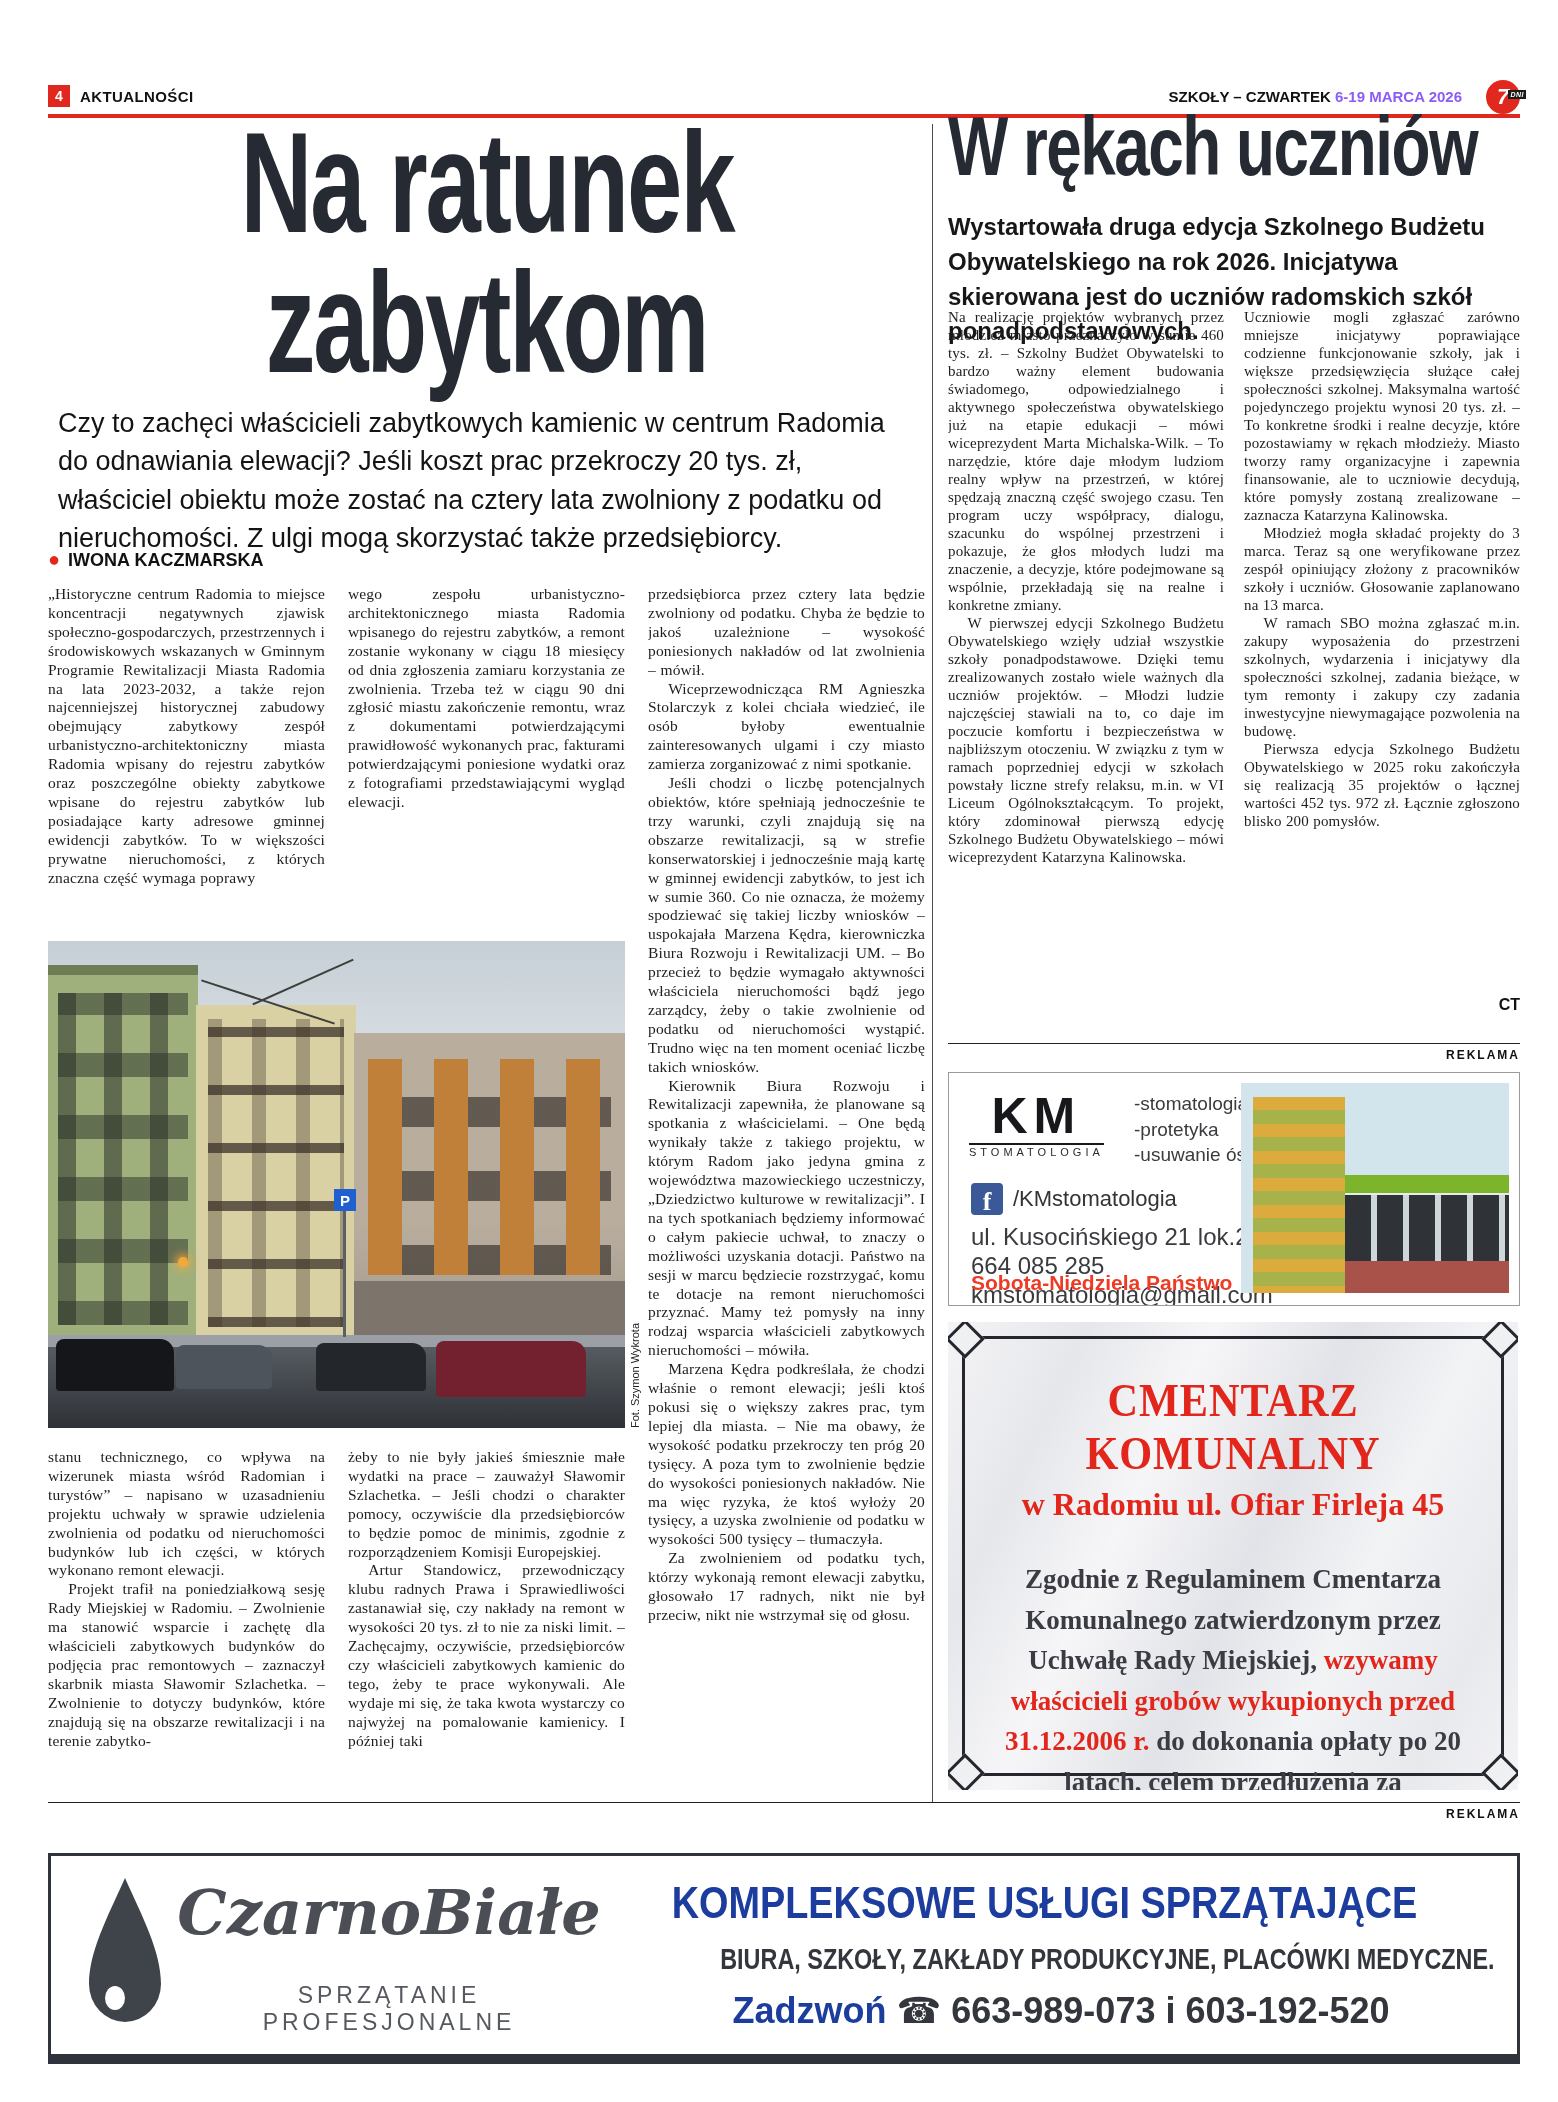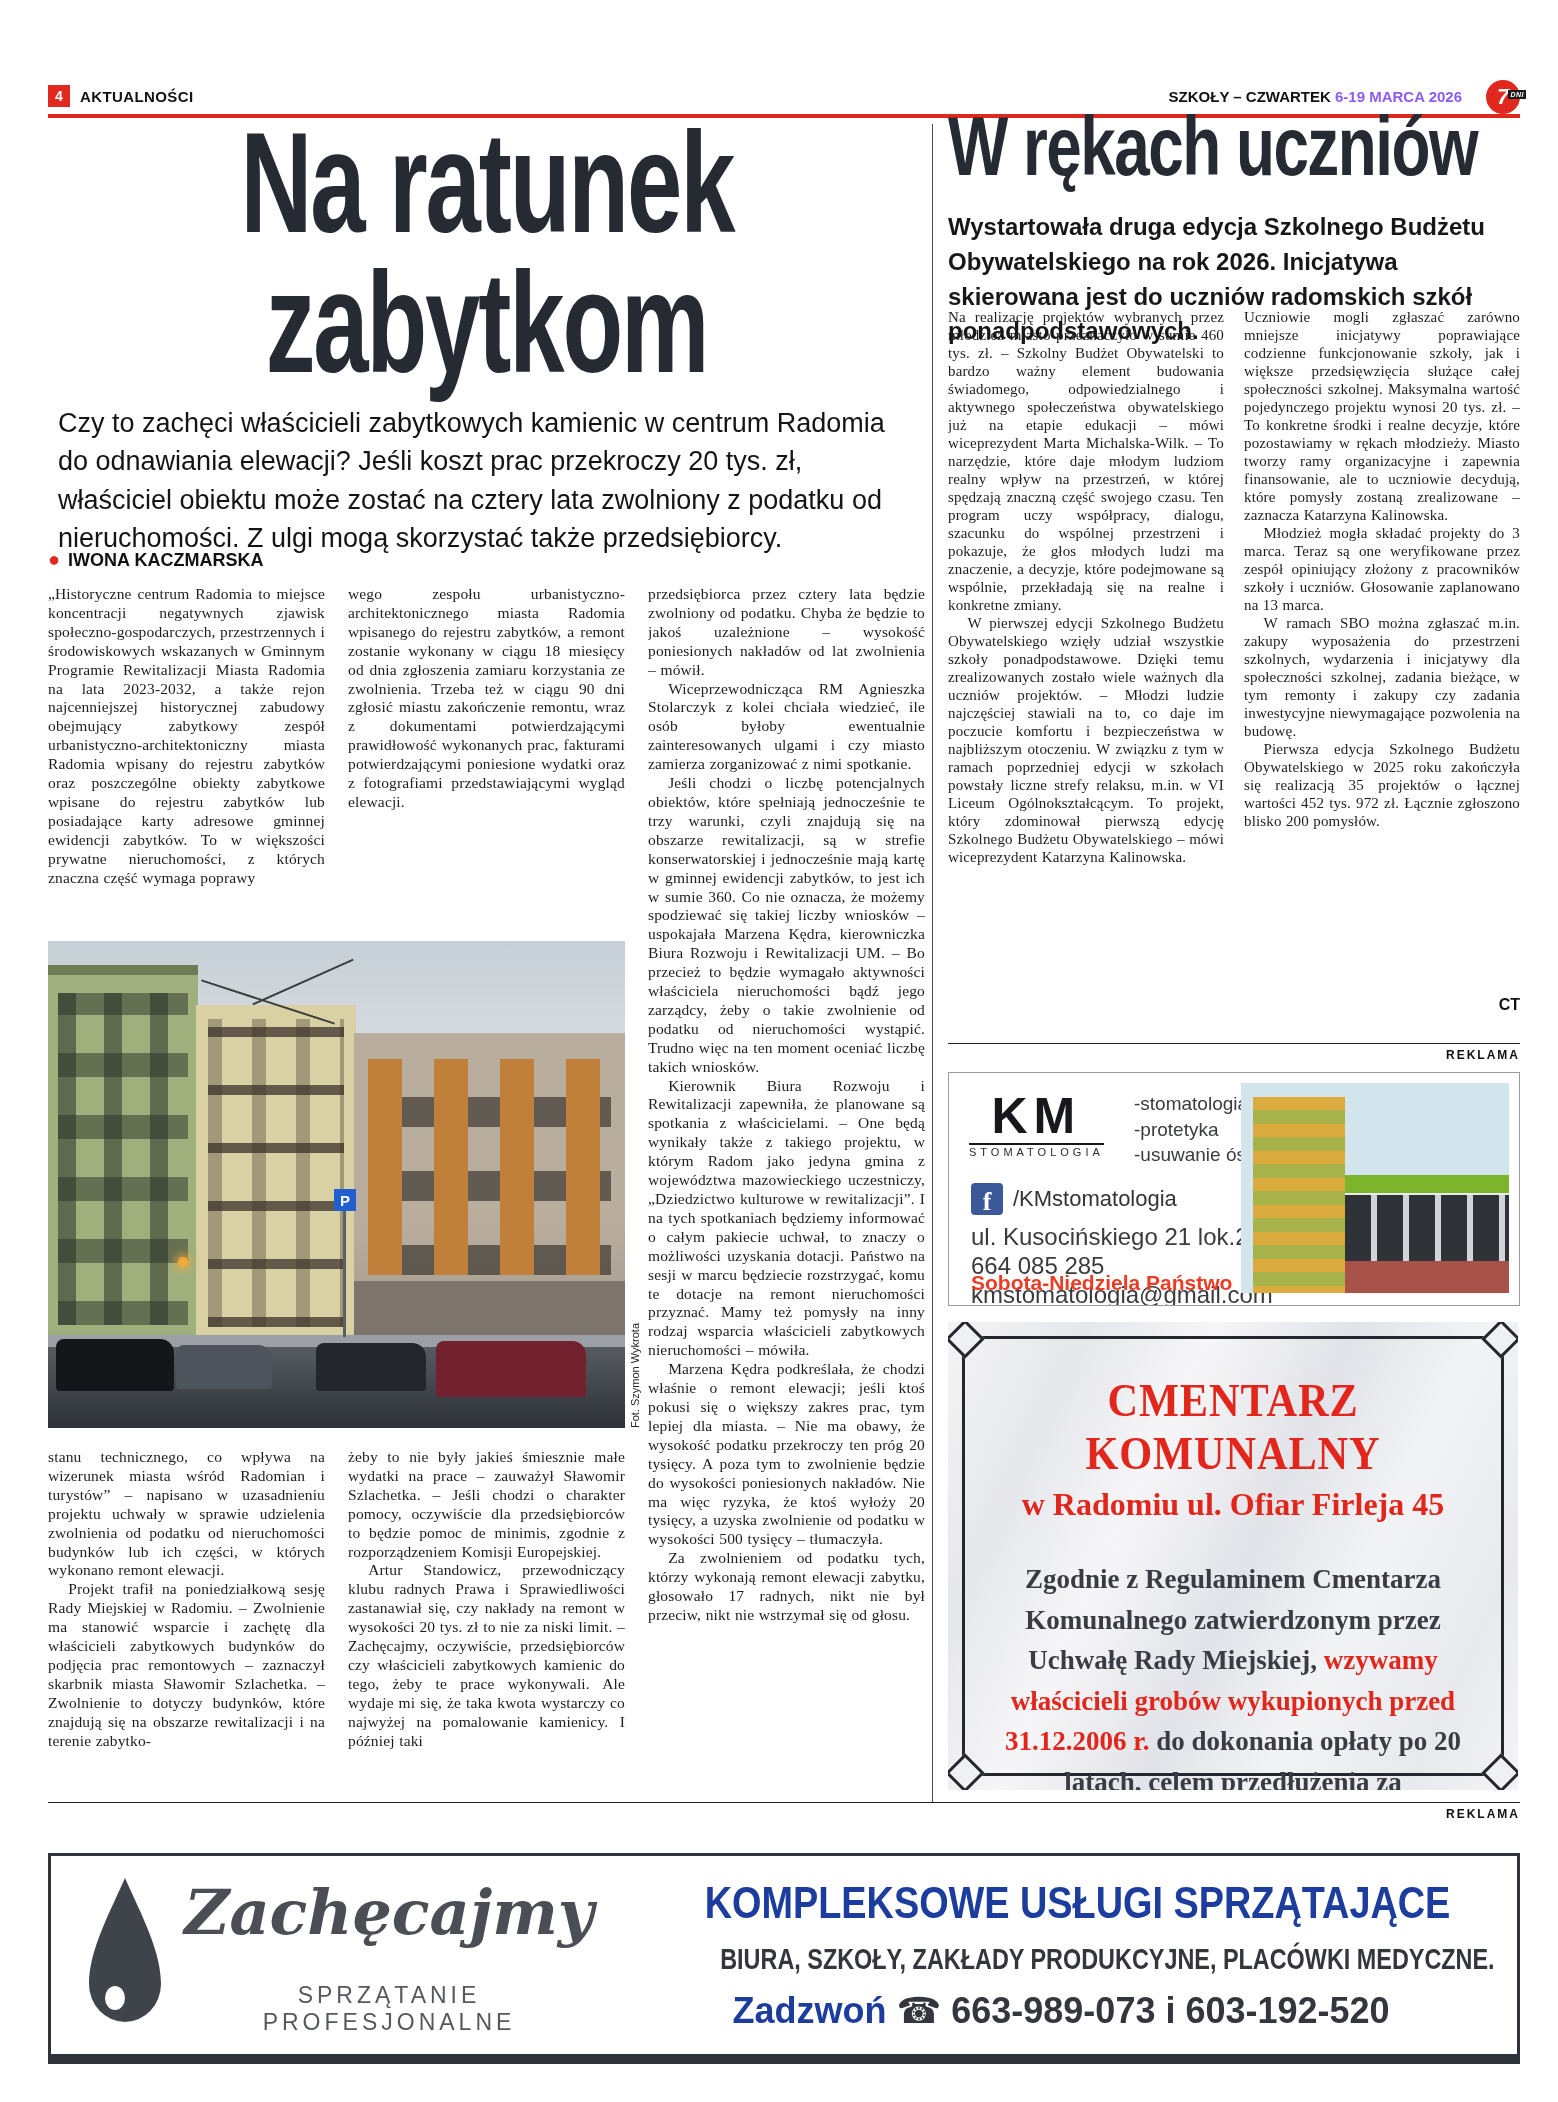--- a/index.html
+++ b/index.html
@@ -109,21 +109,21 @@
   .cem-sub{margin-top:6px;font-size:32px;font-weight:bold;color:#e2261c;}
   .cem-body{margin:36px 52px 0 52px;font-size:27px;font-weight:bold;color:#3b3b44;line-height:1.5;}
   .cem-body .red{color:#e2261c;}
   
   .clean{position:absolute;left:48px;top:1853px;width:1466px;height:198px;background:#fff;
          border:3px solid #2f333b;border-bottom:10px solid #2f333b;overflow:hidden;}
   .drop{position:absolute;left:26px;top:18px;}
   .cb-name{position:absolute;left:118px;top:26px;width:440px;text-align:center;font-family:"DejaVu Serif",serif;
            font-style:italic;font-weight:bold;font-size:62px;color:#4b4f55;line-height:1;}
   .cb-sub{position:absolute;left:118px;top:126px;width:440px;text-align:center;font-size:23px;letter-spacing:4px;color:#55595f;}
-  .cl-title{position:absolute;left:560px;top:22px;width:900px;text-align:right;font-size:44px;font-weight:bold;
+  .cl-title{position:absolute;left:560px;top:22px;width:900px;text-align:left;font-size:44px;font-weight:bold;
             color:#1c3d9e;white-space:nowrap;}
   .cl-title .in{display:inline-block;transform:scaleX(.86);transform-origin:center;}
   .cl-line2{position:absolute;left:560px;top:86px;width:900px;text-align:center;font-size:30px;font-weight:bold;
             color:#33363c;white-space:nowrap;}
   .cl-line2 .in{display:inline-block;transform:scaleX(.78);transform-origin:center;}
   .cl-call{position:absolute;left:560px;top:134px;width:900px;text-align:center;font-size:36px;font-weight:bold;
            color:#33363c;white-space:nowrap;}
   .cl-call .navy{color:#1c3d9e;}
   .cl-call .ph-ic{font-weight:normal;}
 </style>
@@ -262,21 +262,21 @@
   <div class="thinline-f"></div>
   <div class="reklama2">REKLAMA</div>
 
   <div class="clean">
     <div class="drop">
       <svg width="92" height="152" viewBox="0 0 92 152">
         <path d="M48 4 C30 44 12 78 12 110 a36 38 0 0 0 72 0 C84 78 66 44 48 4 Z" fill="#3f434a"></path>
         <ellipse cx="38" cy="124" rx="10" ry="12" fill="#ffffff"></ellipse>
       </svg>
     </div>
-    <div class="cb-name">Zachęcajmy</div>
+    <div class="cb-name">CzarnoBiałe</div>
     <div class="cb-sub">SPRZĄTANIE PROFESJONALNE</div>
     <div class="cl-title"><span class="in">KOMPLEKSOWE USŁUGI SPRZĄTAJĄCE</span></div>
     <div class="cl-line2"><span class="in">BIURA, SZKOŁY, ZAKŁADY PRODUKCYJNE, PLACÓWKI MEDYCZNE.</span></div>
     <div class="cl-call">
       <span class="navy">Zadzwoń</span>
       <span class="ph-ic">☎</span>
       <span>663-989-073 i 603-192-520</span>
     </div>
   </div>
 

